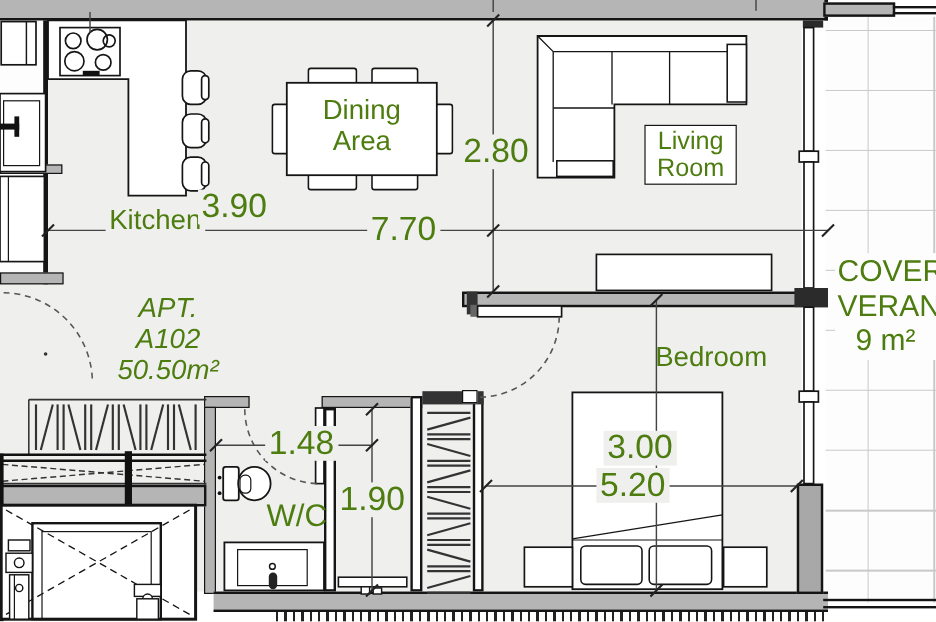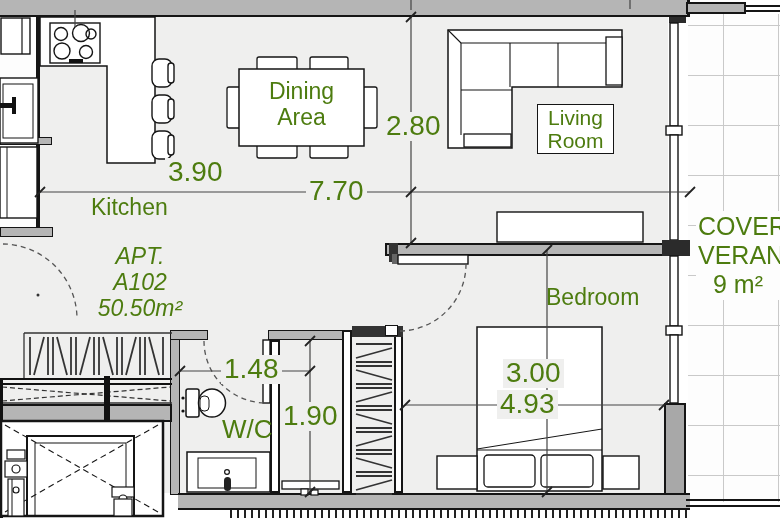--- a/index.html
+++ b/index.html
@@ -273,21 +273,21 @@
         <path d="M305,376 L315,366"></path>
       <path d="M305,346 L315,336"></path>
         <path d="M305,497 L315,487"></path>
       <path d="M542,255 L552,245"></path>
         <path d="M542,497 L552,487"></path>
       <path d="M400,410 L410,400"></path>
         <path d="M659,410 L669,400"></path>
     </g>
   </svg>
 
-  <div class="lbl room" style="left:88px;top:195px;background:var(--floor);padding:0 3px;">Kitchen</div>
+  <div class="lbl room" style="left:88px;top:171px;background:var(--floor);padding:0 3px;">Kitchen</div>
 
   <div class="lbl room" style="left:239px;top:78px;width:125px;text-align:center;line-height:26px;">
     <div>Dining</div>
     <div>Area</div>
   </div>
 
   <div class="lbl" style="left:537px;top:104px;width:77px;height:50px;background:#fff;border:1.5px solid var(--line);
               display:flex;flex-direction:column;justify-content:center;text-align:center;
               font-size:21px;line-height:23px;box-sizing:border-box;">
     <div>Living</div>
@@ -309,15 +309,15 @@
     <div>VERANDA</div>
     <div style="padding-left:15px;">9 m²</div>
   </div>
 
   <div class="lbl dim" style="left:165px;top:158px;">3.90</div>
   <div class="lbl dim" style="left:306px;top:177px;">7.70</div>
   <div class="lbl dim" style="left:383px;top:112px;">2.80</div>
   <div class="lbl dim" style="left:221px;top:355px;">1.48</div>
   <div class="lbl dim" style="left:280px;top:402px;">1.90</div>
   <div class="lbl dim" style="left:503px;top:359px;">3.00</div>
-  <div class="lbl dim" style="left:497px;top:390px;">4.93</div>
+  <div class="lbl dim" style="left:497px;top:390px;">5.20</div>
 
 </div>
 
 </body></html>

